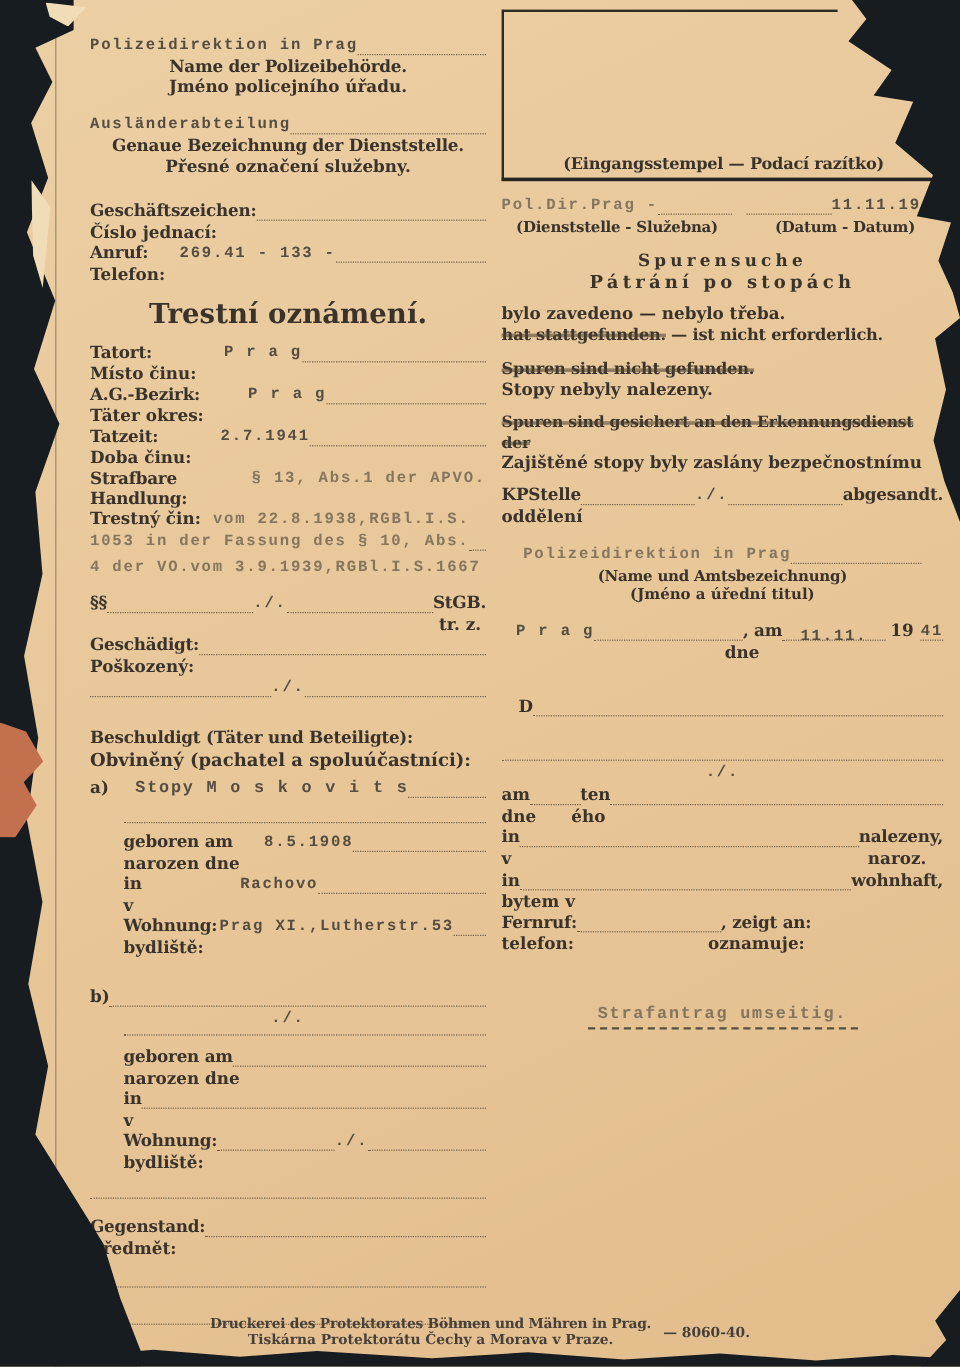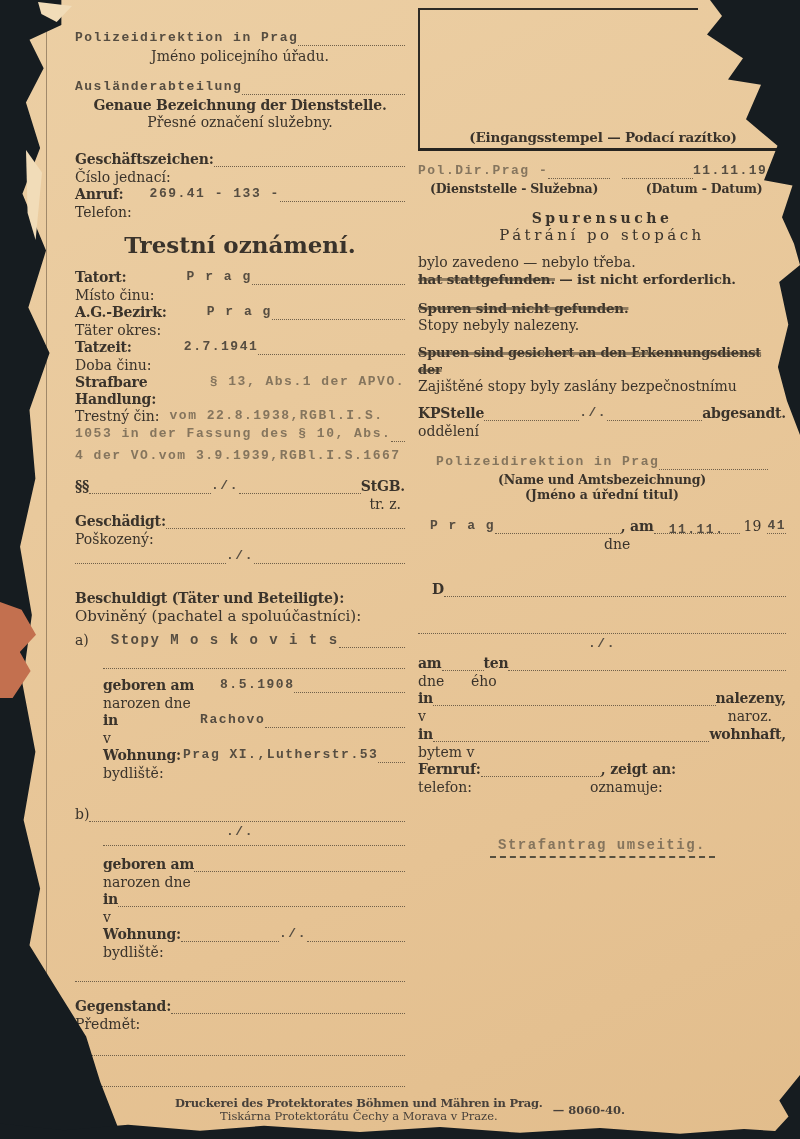--- a/index.html
+++ b/index.html
@@ -23,21 +23,21 @@
   .flap{position:absolute;background:#f1dcb8;z-index:6;}
   .flap1{left:38px;top:2px;width:34px;height:20px;clip-path:polygon(0 0,100% 20%,55% 100%,10% 60%);}
   .flap2{left:26px;top:150px;width:16px;height:90px;clip-path:polygon(0 0,100% 25%,60% 100%,10% 70%);}
   .foldline{position:absolute;left:46px;top:0;width:1px;height:100%;background:rgba(70,56,40,.45);z-index:3;}
 
   .col{position:absolute;z-index:2;}
   .col-left{left:75px;top:30px;width:330px;}
   .col-right{left:418px;top:8px;width:368px;}
 
   .frak{font-weight:700;letter-spacing:-0.2px;}
-  .cs{font-weight:400;}
+  .cs{font-weight:700;}
   .lbl{font-size:14px;line-height:17px;}
   .typed{font-family:"Liberation Mono","DejaVu Sans Mono",monospace;font-weight:700;
          font-size:13px;color:#564d41;letter-spacing:1.5px;white-space:nowrap;}
   .faded{color:rgba(122,107,87,.9);}
   .frow{display:flex;align-items:flex-start;min-height:18px;}
   .dots{flex:1;border-bottom:1.5px dotted #70604a;height:15px;min-width:8px;}
   .dotseg{border-bottom:1.5px dotted #70604a;height:15px;}
   .lineonly{border-bottom:1.5px dotted #70604a;height:6px;}
   .ml{margin-left:26px;}
   .ctr{text-align:center;}
@@ -66,20 +66,21 @@
 <div class="page">
 
   <div class="foldline"></div>
 
   <div class="col col-left">
 
     <div class="frow">
       <span class="typed">Polizeidirektion in Prag</span>
       <span class="dots"></span>
     </div>
+    <div class="ctr lbl frak">Name der Polizeibehörde.</div>
     <div class="ctr lbl cs">Jméno policejního úřadu.</div>
 
     <div class="gap14"></div>
     <div class="frow">
       <span class="typed">Ausländerabteilung</span>
       <span class="dots"></span>
     </div>
     <div class="ctr lbl frak">Genaue Bezeichnung der Dienststelle.</div>
     <div class="ctr lbl cs">Přesné označení služebny.</div>
 

